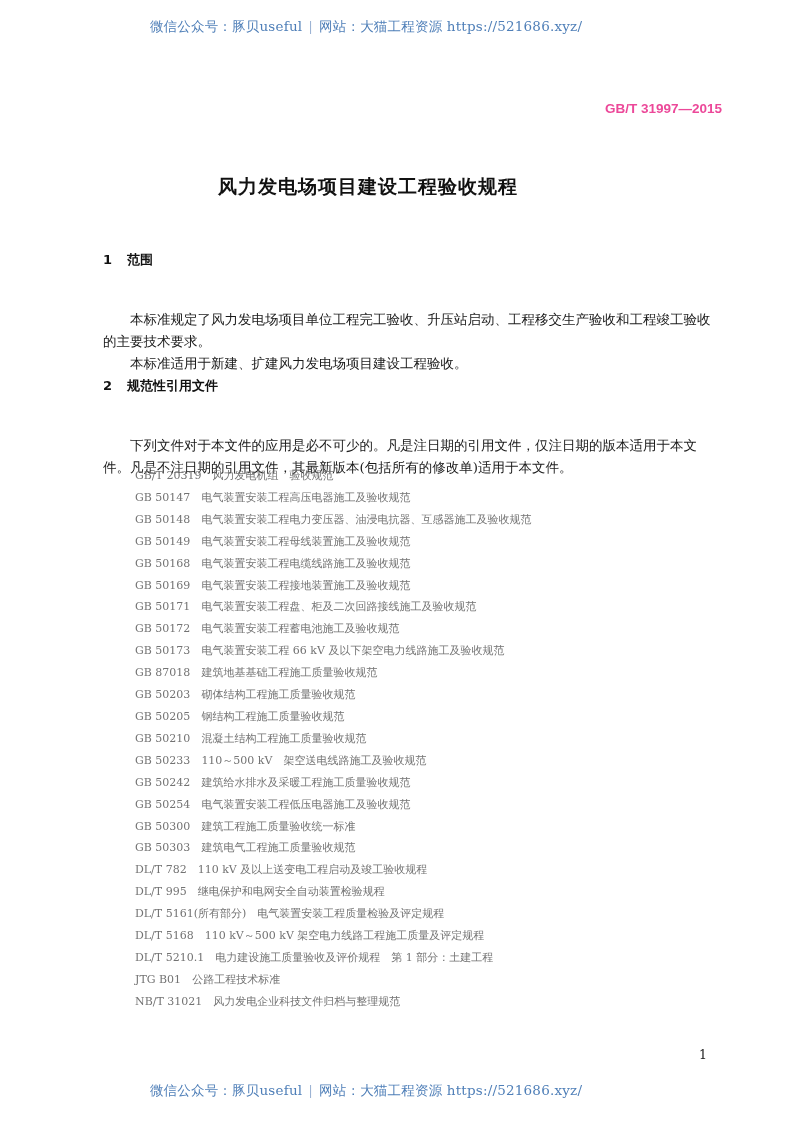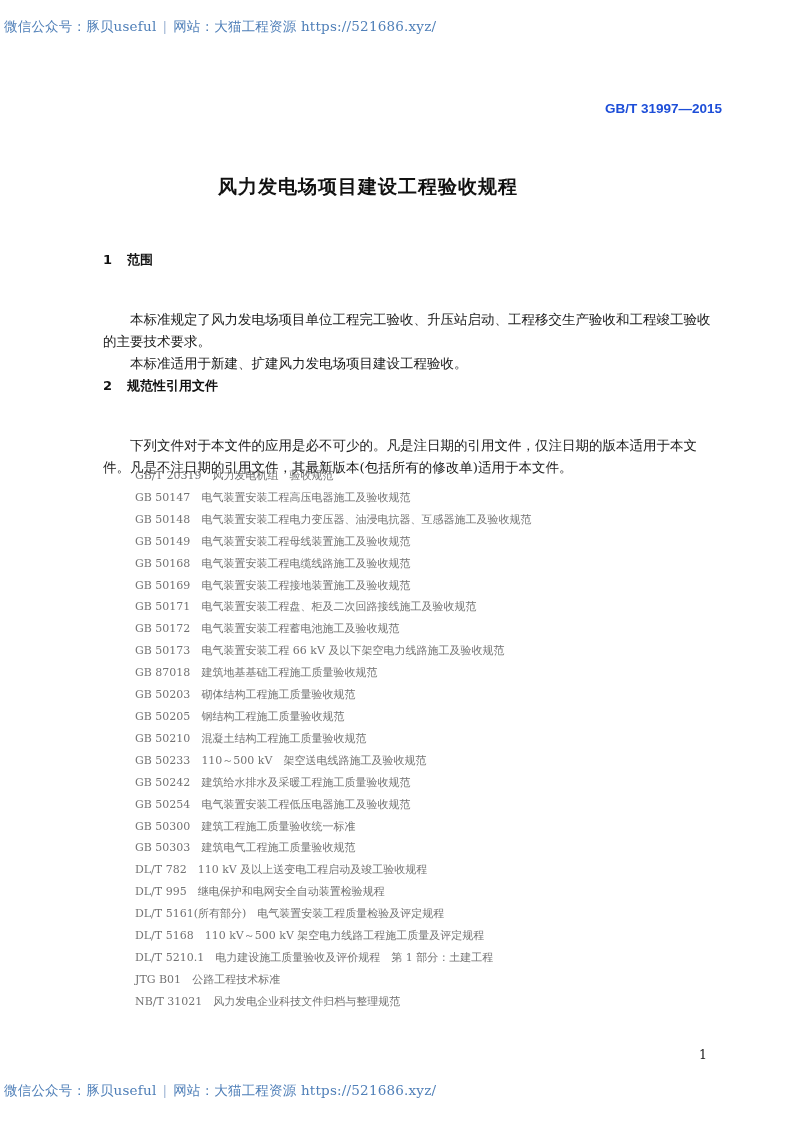--- a/index.html
+++ b/index.html
@@ -1,25 +1,25 @@
 <!DOCTYPE html>
 <html><head>
 <meta charset="utf-8">
 <style>
   html, body { margin: 0; padding: 0; background: #ffffff; }
   body { width: 800px; height: 1129px; position: relative; overflow: hidden;
          font-family: "DejaVu Serif", "Liberation Serif", serif; color: #1a1a1a; }
-  .watermark { position: absolute; left: 4px; width: 708px; text-align: left;
+  .watermark { position: absolute; left: 12px; width: 708px; text-align: center;
                font-family: "DejaVu Serif", "Liberation Serif", serif; font-size: 13.5px;
                color: #4f7fb8; letter-spacing: 0.2px; }
   .watermark .sep { color: #9db4d4; margin: 0 6px; }
   .wm-top { top: 18px; }
   .wm-bottom { top: 1082px; }
   .std-code { position: absolute; right: 78px; top: 101px; font-family: "Liberation Sans", sans-serif;
-              font-weight: bold; font-size: 13.5px; color: #1d4ed8; }
+              font-weight: bold; font-size: 13.5px; color: #ec4899; }
   .doc-title { position: absolute; left: 0; width: 736px; top: 174px; text-align: center;
                font-family: "DejaVu Sans", sans-serif; font-weight: bold; font-size: 19px; color: #111;
                letter-spacing: 1px; }
   .section-heading { position: absolute; left: 103px; font-family: "DejaVu Sans", sans-serif;
                      font-weight: bold; font-size: 13px; color: #111; }
   .section-heading .num { display: inline-block; width: 24px; }
   .para { position: absolute; left: 103px; width: 620px; font-size: 13.5px; line-height: 22px;
           color: #1a1a1a; margin-top: 20px; }
   .para p { margin: 0; text-indent: 27px; }
   .refs { position: absolute; left: 135px; top: 465px; font-size: 11px; line-height: 21.9px; color: #737373; }

